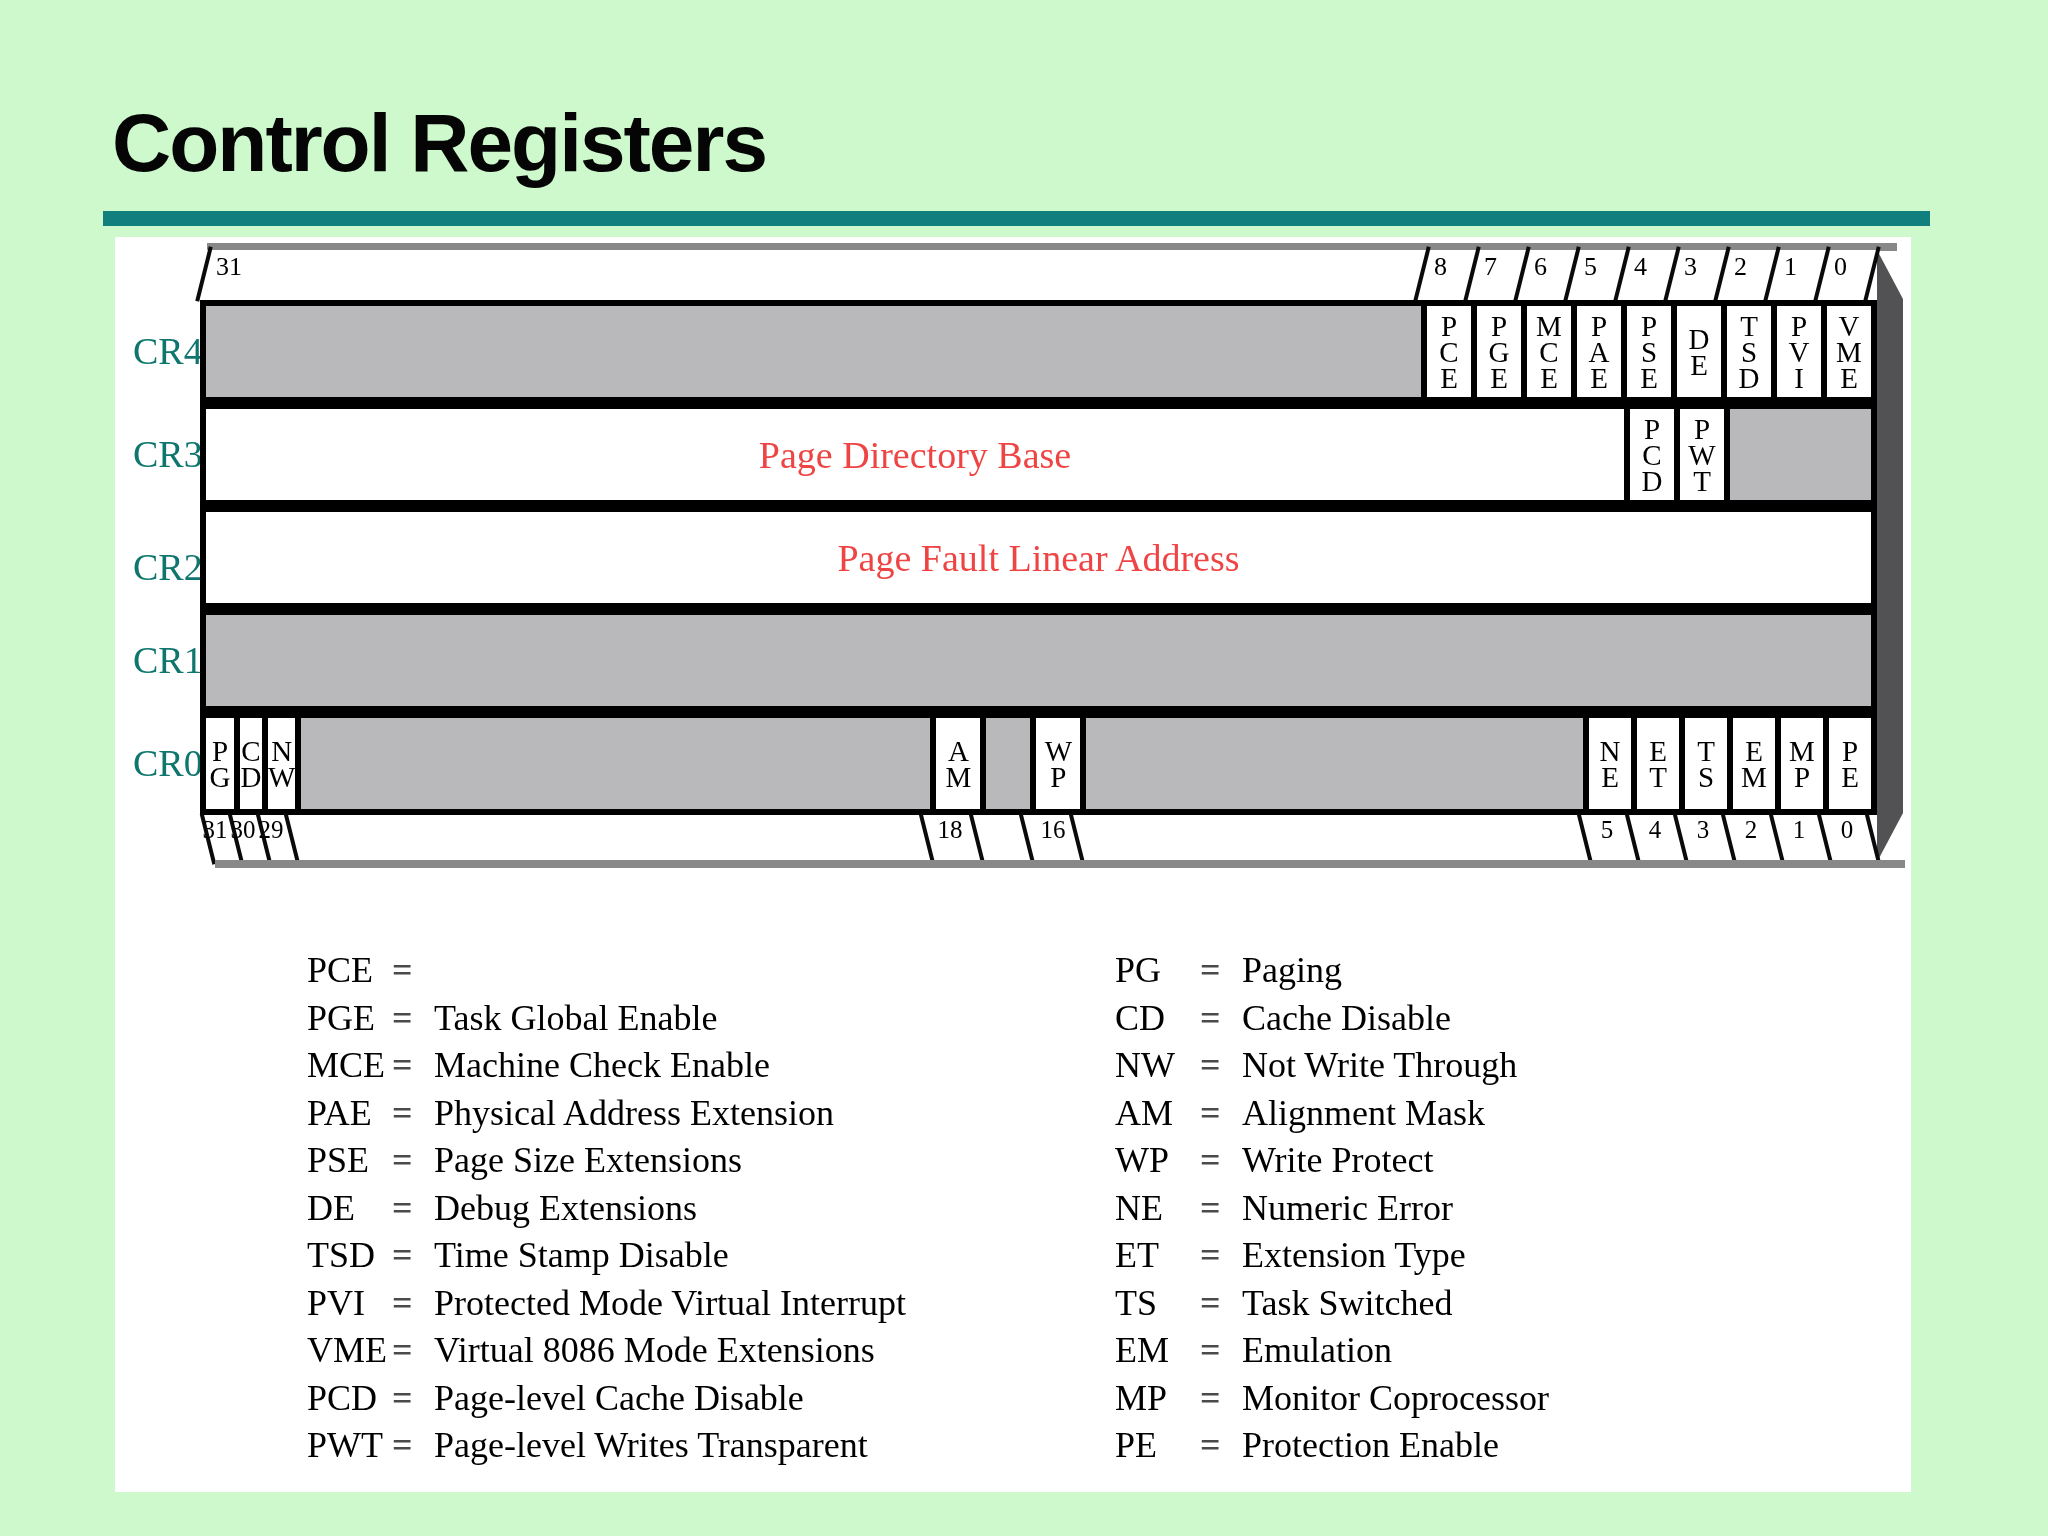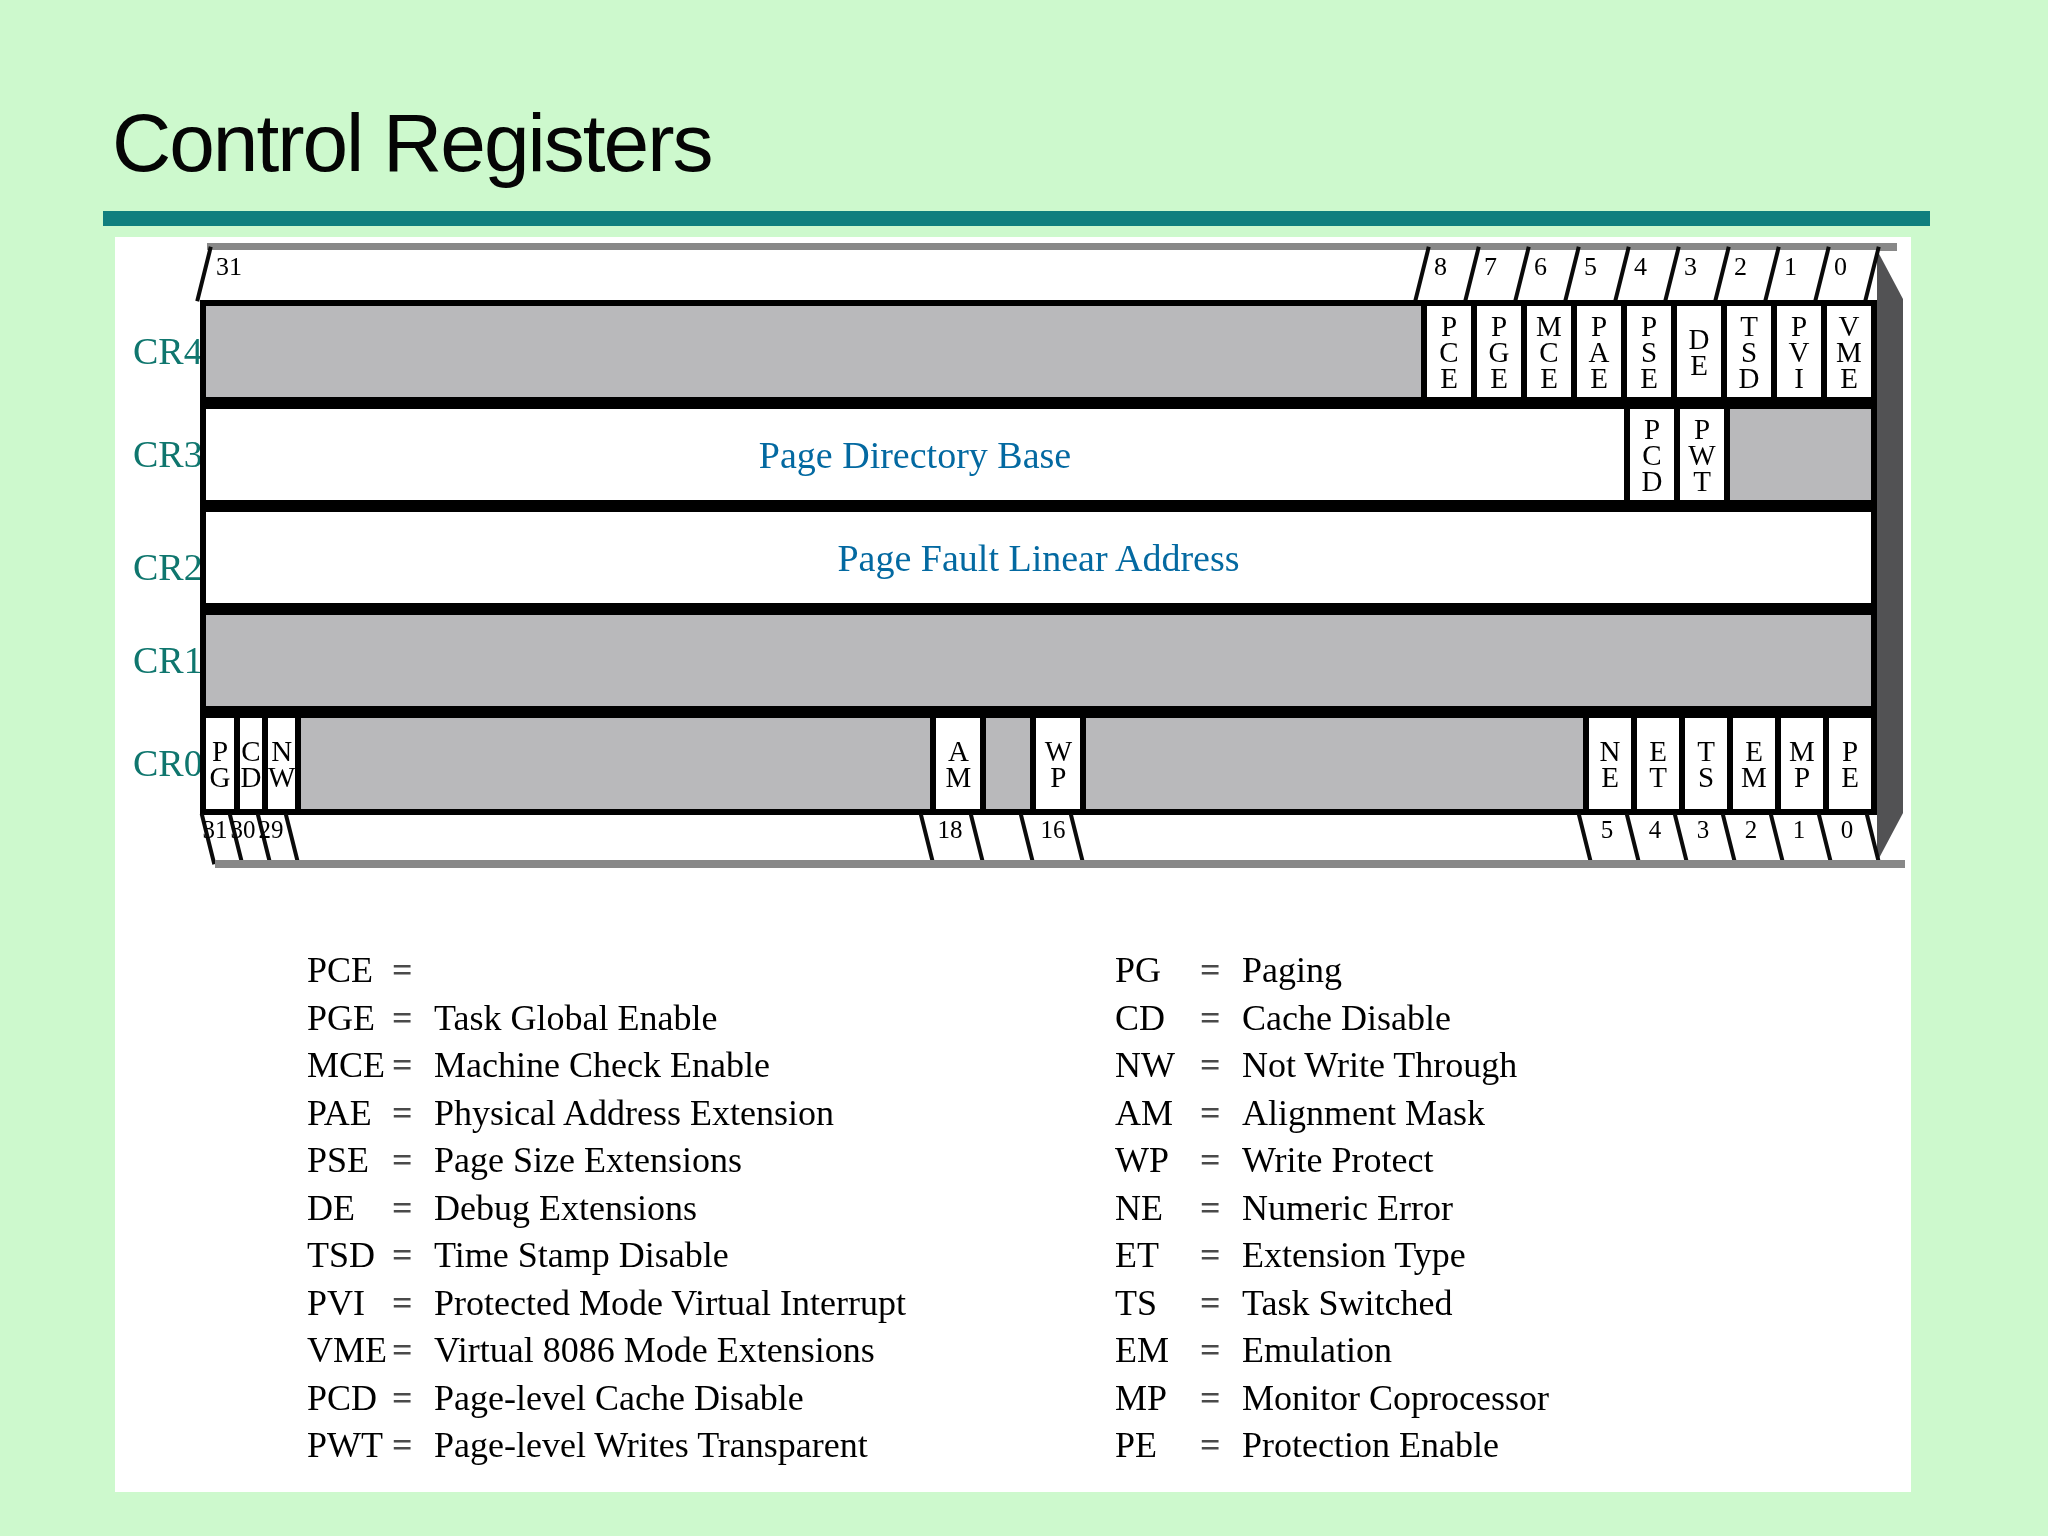--- a/index.html
+++ b/index.html
@@ -6,21 +6,21 @@
   html,body { width:2048px; height:1536px; }
   body {
     background:#cdf9cd;
     font-family:"Liberation Serif", serif;
     position:relative;
     overflow:hidden;
   }
   .title {
     position:absolute; left:112px; top:96px;
     font-family:"Liberation Sans", sans-serif;
-    font-weight:normal; font-size:82px; letter-spacing:-2px; color:#050505;
+    font-weight:bold; font-size:82px; letter-spacing:-2px; color:#050505;
   }
   .rule { position:absolute; left:103px; top:211px; width:1827px; height:15px; background:#107f7e; }
   .panel { position:absolute; left:115px; top:237px; width:1796px; height:1255px; background:#ffffff; }
 
   
   .reg-label {
     position:absolute; left:18px; width:64px; height:44px; line-height:44px;
     font-size:38px; color:#0f766e; text-align:left;
   }
   .strip { position:absolute; left:85px; width:1677px; background:#fff; }
@@ -51,21 +51,21 @@
   .w48 { flex:0 0 48px; }
   .w28 { flex:0 0 28px; }
   .w635 { flex:0 0 635px; }
   .w147 { flex:0 0 147px; }
   .bitcell {
     background:#fff; display:flex; align-items:center; justify-content:center;
     text-align:center;
   }
   .vstack { font-size:29px; line-height:26px; color:#000; display:block; }
   .rowtext-wrap { display:flex; align-items:center; justify-content:center; }
-  .rowtext { font-size:38px; color:#0369a1; }
+  .rowtext { font-size:38px; color:#ef4444; }
   .sideband {
     position:absolute; left:1762px; top:13px; width:26px; height:612px;
     background:#525254;
     clip-path:polygon(0 0, 100% 8%, 100% 92%, 0 100%);
   }
 
   
   .legend { position:absolute; top:712px; width:790px; }
   .legend-left { left:192px; }
   .legend-right { left:1000px; }

